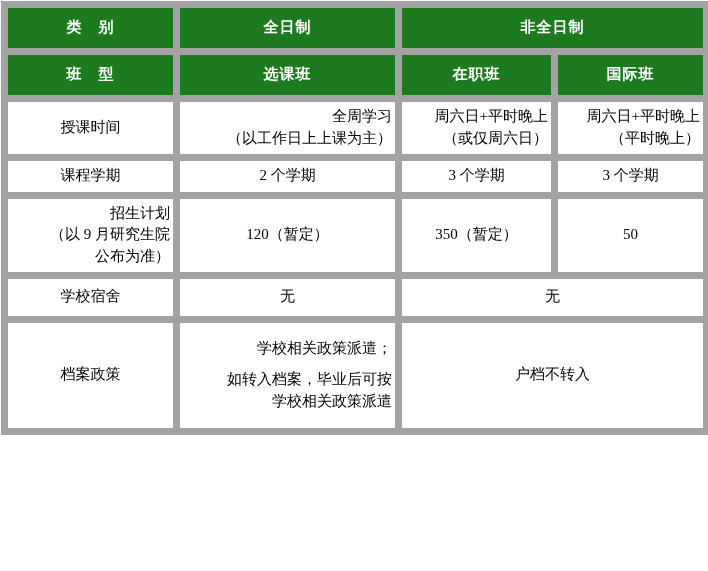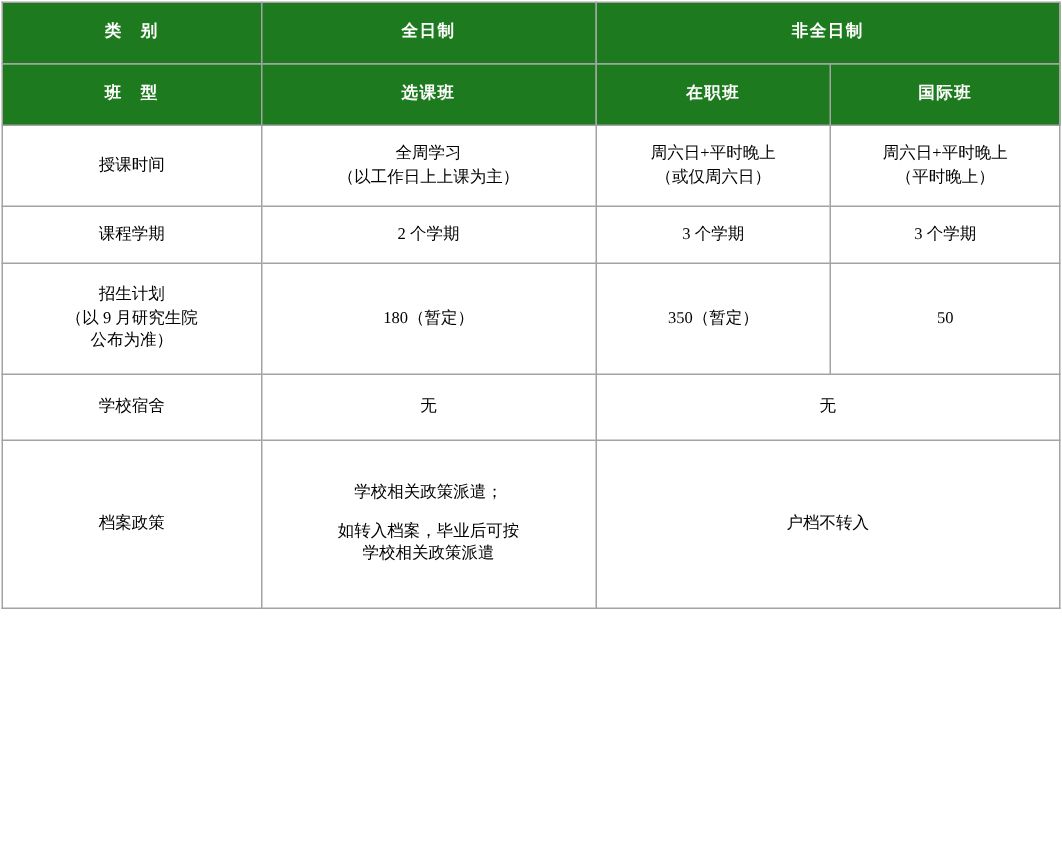--- a/index.html
+++ b/index.html
@@ -19,41 +19,42 @@
     position: relative;
     overflow: hidden;
   }
   table.program-table {
     border-collapse: collapse;
     table-layout: fixed;
     width: 706px;
     margin: 1px 0 0 1px;
   }
   table.program-table td {
-    border: 1px solid #a3a3a3;
+    border: 7px solid #a3a3a3;
     text-align: center;
     vertical-align: middle;
-    font-size: 11px;
+    font-size: 15px;
     line-height: 1.45;
     padding: 4px 3px;
   }
   td.hdr {
     background: #1e7a1e;
     color: #ffffff;
     font-weight: bold;
     font-size: 16px;
     letter-spacing: 1px;
     height: 32px;
   }
   td.rowlabel {
     font-weight: normal;
     font-size: 15px;
   }
   .cell-lines span {
     display: block;
+    text-align: right;
   }
   .gap-line {
     display: block;
     height: 10px;
   }
   .col1 { width: 172px; }
   .col2 { width: 222px; }
   .col3 { width: 156px; }
   .col4 { width: 152px; }
   .r-head1 { height: 34px; }
@@ -117,21 +118,21 @@
         <td>3 个学期</td>
       </tr>
 
 
       <tr class="r-plan">
         <td class="rowlabel cell-lines">
           <span>招生计划</span>
           <span>（以 9 月研究生院</span>
           <span>公布为准）</span>
         </td>
-        <td>180（暂定）</td>
+        <td>120（暂定）</td>
         <td>350（暂定）</td>
         <td>50</td>
       </tr>
 
 
       <tr class="r-dorm">
         <td class="rowlabel">学校宿舍</td>
         <td>无</td>
         <td colspan="2">无</td>
       </tr>

